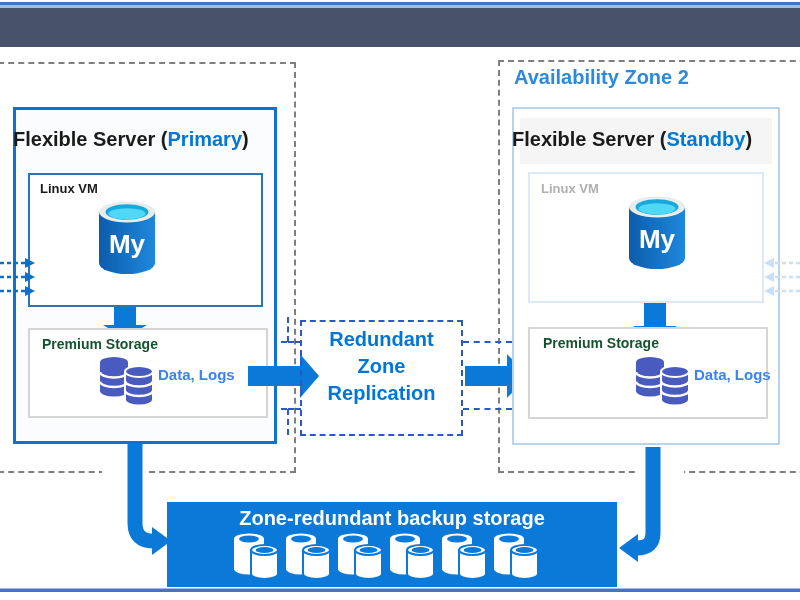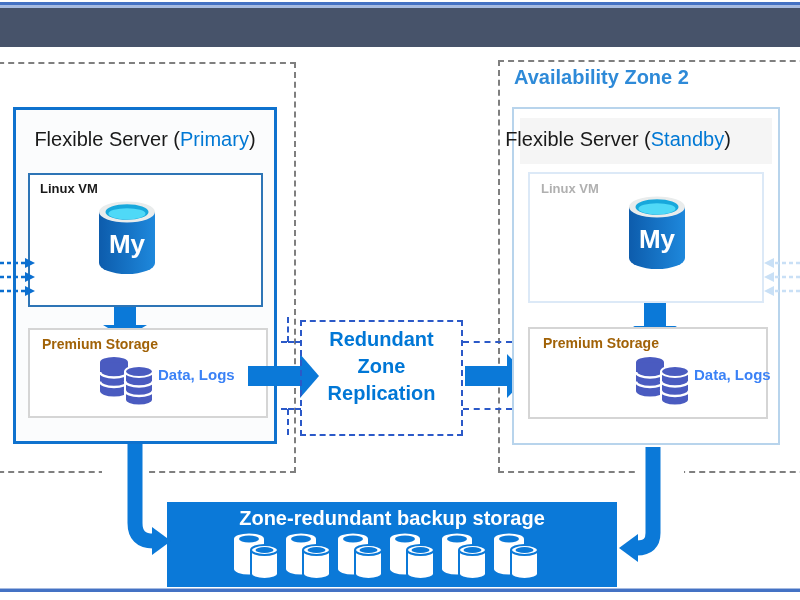--- a/index.html
+++ b/index.html
@@ -24,36 +24,36 @@
   .az-gap{background:#fff;height:10px;top:464px;}
   .az1-gap{left:102px;width:44px;}
   .az2-gap{left:638px;width:46px;}
   .az2-label{left:514px;top:66px;font-size:20px;font-weight:600;color:#2E8AD8;}
 
   
   .server{box-sizing:border-box;background:#FBFCFD;}
   .server-primary{left:13px;top:107px;width:264px;height:337px;border:3px solid #0F72CE;}
   .server-standby{left:512px;top:107px;width:268px;height:338px;border:2px solid #B8D4EC;background:#fff;}
   .standby-titleband{left:520px;top:118px;width:252px;height:46px;background:#F5F5F5;}
-  .server-title{font-size:20px;font-weight:400;text-align:center;white-space:nowrap;color:#1a1a1a;}
+  .server-title{font-size:20px;font-weight:700;white-space:nowrap;color:#1a1a1a;}
   .title-primary{left:13px;top:128px;width:264px;}
-  .title-standby{left:484px;top:128px;width:268px;}
+  .title-standby{left:512px;top:128px;width:268px;}
   .role-blue{color:#0078D4;}
 
   .vmbox{box-sizing:border-box;background:#fff;}
   .vm-primary{left:28px;top:173px;width:235px;height:134px;border:2px solid #2E75B6;}
   .vm-standby{left:528px;top:172px;width:236px;height:131px;border:2px solid #DCE9F7;}
   .vm-label{font-size:13px;font-weight:700;}
   .vm-label-primary{left:40px;top:181px;color:#1a1a1a;}
   .vm-label-standby{left:541px;top:181px;color:#B0B0B0;}
 
   .storagebox{box-sizing:border-box;background:#fff;border:2px solid #D5D5D5;}
   .storage-primary{left:28px;top:328px;width:240px;height:90px;}
   .storage-standby{left:528px;top:327px;width:240px;height:92px;}
-  .storage-label{font-size:14px;font-weight:700;color:#a16207;}
+  .storage-label{font-size:14px;font-weight:700;color:#14532d;}
   .storage-label-primary{left:42px;top:336px;}
   .storage-label-standby{left:543px;top:335px;}
   .data-label{font-size:15px;font-weight:700;color:#3b82f6;}
   .data-label-primary{left:158px;top:366px;}
   .data-label-standby{left:694px;top:366px;}
 
   
   .repl-box{left:300px;top:320px;width:163px;height:116px;box-sizing:border-box;
             border:2px dashed #2B59C8;text-align:center;padding-top:4px;}
   .repl-line{font-size:20px;font-weight:700;color:#0077D6;line-height:27px;}

